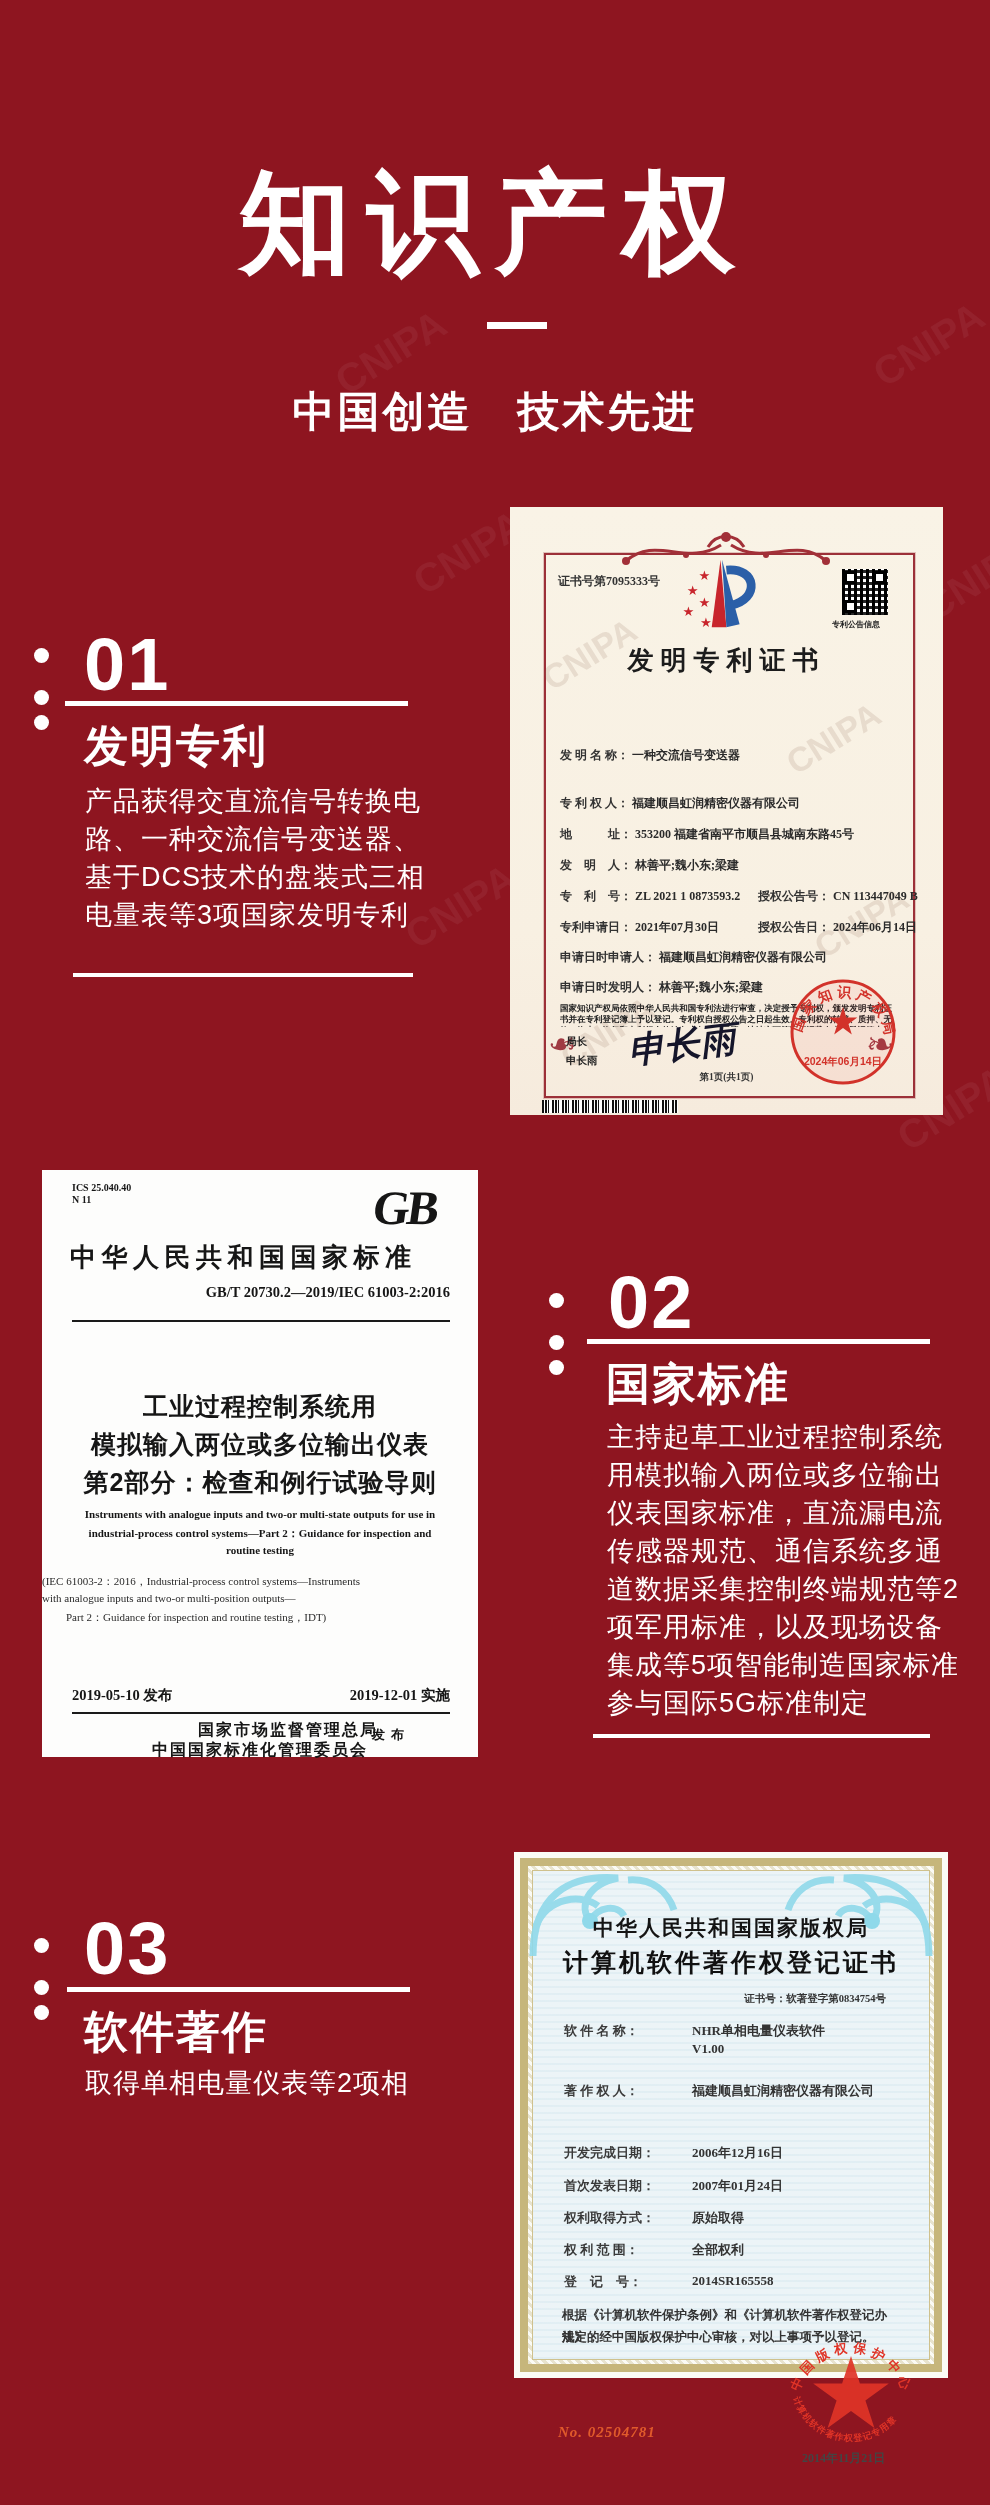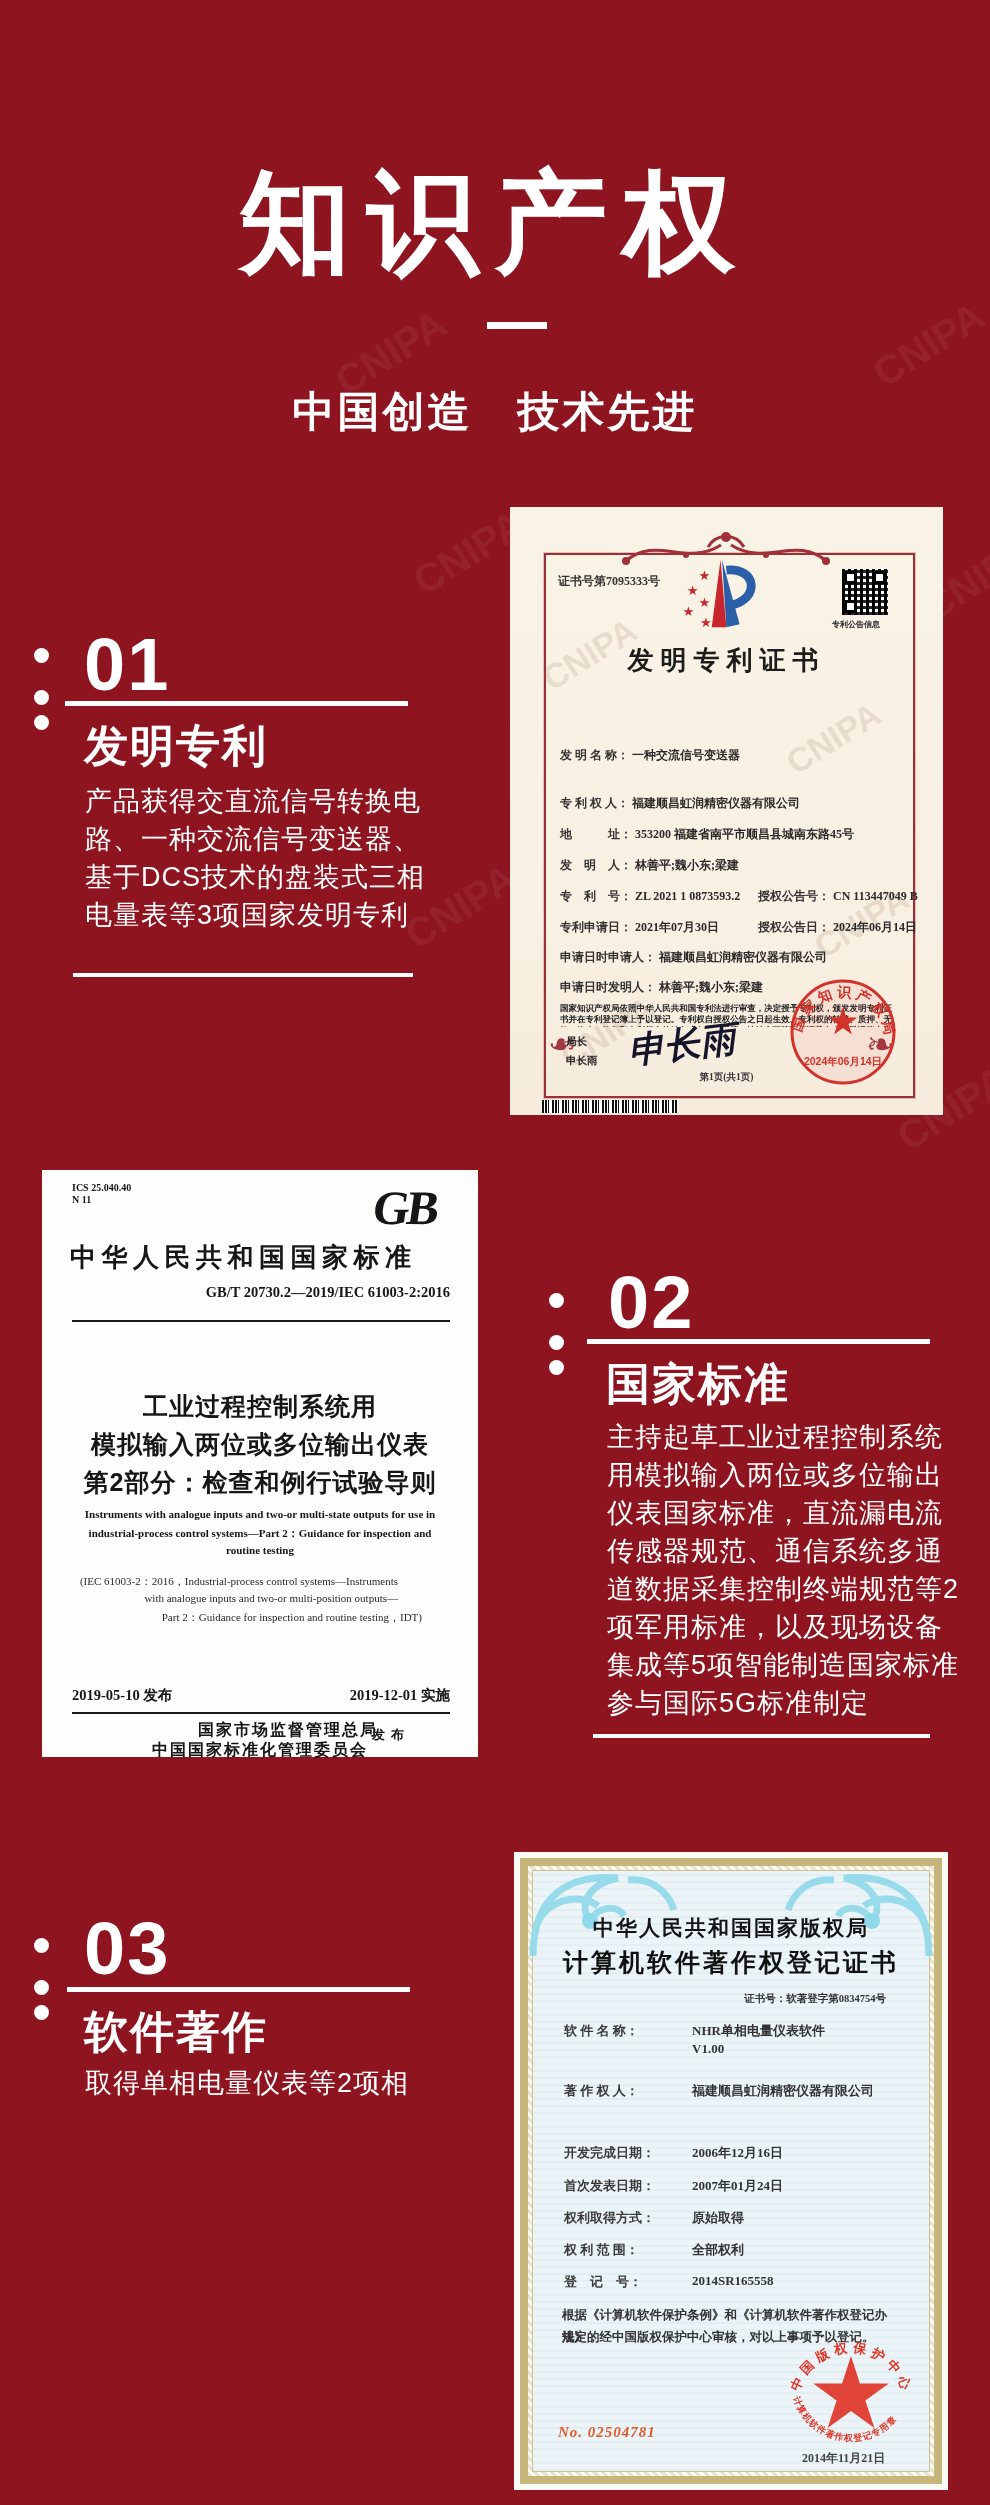--- a/index.html
+++ b/index.html
@@ -56,21 +56,21 @@
   .gbdoc{background:#fdfdfc;color:#161616;z-index:2;font-family:"Liberation Serif",serif;}
   .gb-ics{position:absolute;left:30px;top:12px;font-size:10px;font-weight:700;line-height:12px;}
   .gb-logo{position:absolute;right:42px;top:10px;font-size:48px;font-weight:900;letter-spacing:-3px;
            transform:skewX(-8deg);font-family:"Liberation Serif",serif;}
   .gb-org{position:absolute;left:28px;top:70px;font-size:26px;font-weight:700;letter-spacing:5.5px;white-space:nowrap;}
   .gb-code{position:absolute;right:28px;top:114px;font-size:14.5px;font-weight:700;}
   .gb-rule{position:absolute;left:30px;width:378px;height:2px;background:#1a1a1a;}
   .gb-t{position:absolute;left:0;width:436px;text-align:center;font-weight:800;font-size:25px;
         font-family:"Liberation Sans",sans-serif;letter-spacing:1px;}
   .gb-en{position:absolute;left:0;width:436px;text-align:center;font-size:11px;font-weight:700;}
-  .gb-iec{position:absolute;left:0;width:356px;text-align:right;font-size:11px;color:#2a2a2a;}
+  .gb-iec{position:absolute;left:0;width:356px;text-align:left;font-size:11px;color:#2a2a2a;}
   .gb-date{position:absolute;font-size:14.5px;font-weight:700;}
   .gb-issuer{position:absolute;left:0;width:436px;text-align:center;font-size:16px;font-weight:800;
              letter-spacing:2px;line-height:20px;}
   .gb-pub{position:absolute;left:330px;top:556px;font-size:13px;font-weight:700;letter-spacing:6px;}
   
   .cert3{background:#fbfbf5;z-index:2;font-family:"Liberation Serif",serif;}
   .cert3 .goldframe{position:absolute;left:6px;top:6px;right:6px;bottom:6px;
         border:8px solid #c6b67b;background:
         repeating-linear-gradient(45deg,rgba(182,166,104,.28) 0 3px,transparent 3px 6px);
         background-clip:border-box;}
@@ -281,21 +281,21 @@
   <i class="dot" style="left:34px;top:1980px;"></i>
   <i class="dot" style="left:34px;top:2005px;"></i>
   <div class="abs sec-num" style="left:84px;top:1912px;">03</div>
   <div class="abs sec-line" style="left:67px;top:1987px;width:343px;"></div>
   <div class="abs sec-head" style="left:84px;top:2008px;">软件著作</div>
   <div class="abs sec-body" style="left:85px;top:2064px;">
     <div>取得单相电量仪表等2项相</div>
   </div>
 </div>
 
-<div class="abs cert3" style="left:514px;top:1852px;width:434px;height:638px;">
+<div class="abs cert3" style="left:514px;top:1852px;width:434px;height:526px;">
   <div class="goldframe"></div>
   <div class="inner"></div>
 
   <svg class="abs" style="left:14px;top:14px;" width="150" height="95" viewBox="0 0 150 95">
     <g fill="none" stroke="#8fd9ea" stroke-width="7" opacity="0.9">
       <path d="M5,90 C5,30 40,8 90,12 C60,18 50,40 62,55 C70,40 90,38 96,50"></path>
       <path d="M8,60 C20,30 55,28 70,40"></path>
       <path d="M100,14 C125,12 140,26 146,44"></path>
     </g>
     <circle cx="62" cy="55" r="8" fill="#8fd9ea"></circle>

